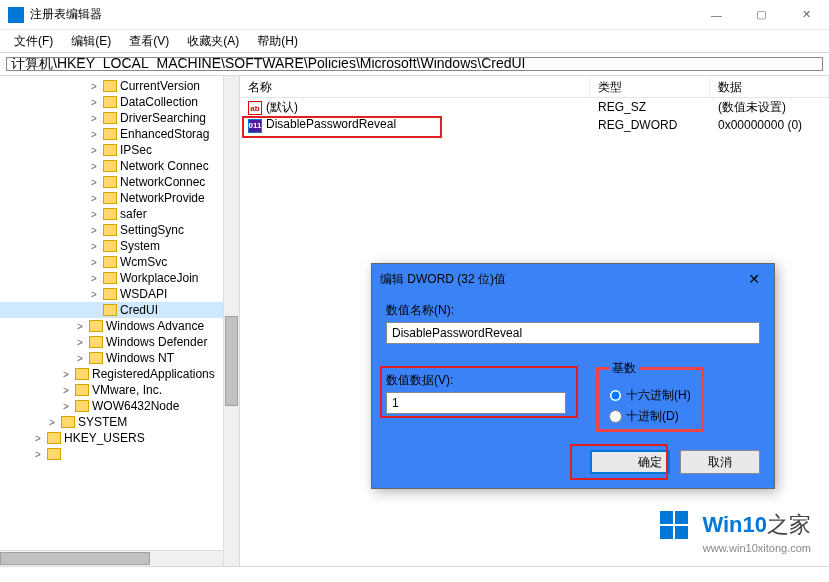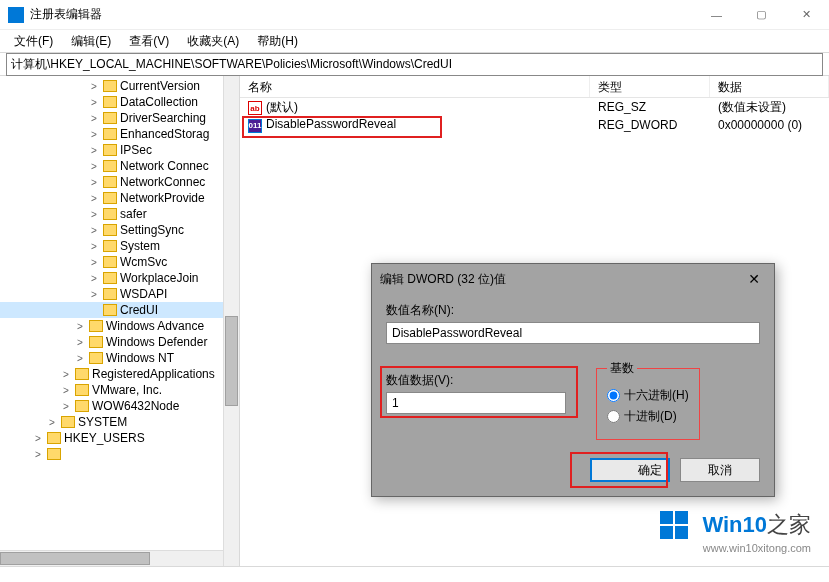--- a/index.html
+++ b/index.html
@@ -8,21 +8,21 @@
 .titlebar { height: 30px; display: flex; align-items: center; padding-left: 8px; background: #fff; border-bottom: 1px solid #eee; }
 .titlebar .app-icon { width: 16px; height: 16px; background: #0078d7; margin-right: 6px; display: inline-block; }
 .titlebar .title { font-size: 12px; color: #000; flex: 1; }
 .titlebar .win-controls { display: flex; }
 .titlebar .win-btn { width: 45px; height: 30px; display: flex; align-items: center; justify-content: center; color: #666; font-size: 11px; }
 
 .menubar { height: 22px; display: flex; align-items: center; padding-left: 6px; gap: 2px; }
 .menubar .menu-item { padding: 2px 8px; font-size: 12px; color: #000; cursor: default; }
 
 .addressbar { height: 24px; display: flex; align-items: center; padding: 2px 6px; border-bottom: 1px solid #d9d9d9; border-top: 1px solid #d9d9d9; }
-.addressbar input { flex: 1; border: 1px solid #888; height: 23px; padding: 1px 4px; font-size: 12px; background: #fff; }
+.addressbar input { flex: 1; border: 1px solid #888; height: 14px; padding: 1px 4px; font-size: 14px; background: #fff; }
 
 .main { display: flex; height: 490px; }
 .tree-pane { width: 240px; border-right: 1px solid #d9d9d9; overflow: hidden; position: relative; }
 .tree { padding-top: 2px; overflow: hidden; height: 100%; }
 .tree-row { display: flex; align-items: center; height: 16px; padding-left: 4px; white-space: nowrap; font-size: 12px; }
 .tree-row .exp { width: 12px; text-align: center; font-size: 10px; color: #666; display: inline-block; }
 .tree-row .folder { width: 14px; height: 12px; background: #ffd96b; border: 1px solid #d9a400; margin: 0 3px; display: inline-block; }
 .tree-row.selected { background: #cde8ff; }
 .ind { display: inline-block; }
 
@@ -40,31 +40,31 @@
 
 .red-box { position: absolute; border: 2px solid #e02020; pointer-events: none; }
 
 .scrollbar-v { position: absolute; right: 0; top: 0; bottom: 0; width: 16px; background: #f0f0f0; border-left: 1px solid #ddd; }
 .scrollbar-v .thumb { position: absolute; left: 1px; right: 1px; background: #c1c1c1; border: 1px solid #a0a0a0; }
 .scrollbar-h { position: absolute; left: 0; right: 16px; bottom: 0; height: 16px; background: #f0f0f0; border-top: 1px solid #ddd; }
 .scrollbar-h .thumb { position: absolute; top: 1px; bottom: 1px; background: #c1c1c1; border: 1px solid #a0a0a0; }
 
 .statusbar { height: 14px; border-top: 1px solid #d9d9d9; }
 
-.dialog { position: absolute; width: 404px; left: 371px; top: 263px; background: #a3a3a3; border: 1px solid #666; box-shadow: 3px 3px 12px rgba(0,0,0,0.3); }
+.dialog { position: absolute; width: 404px; left: 371px; top: 263px; background: #3b82f6; border: 1px solid #666; box-shadow: 3px 3px 12px rgba(0,0,0,0.3); }
 .dialog-title { height: 30px; display: flex; align-items: center; padding: 0 8px; font-size: 12px; }
 .dialog-title .dtitle { flex: 1; }
 .dialog-title .dclose { width: 24px; text-align: center; font-size: 14px; }
 .dialog-body { padding: 8px 14px 14px; font-size: 12px; }
 .dialog-body label { display: block; margin-bottom: 3px; }
 .dialog-body input[type=text] { width: 100%; border: 1px solid #888; padding: 3px 5px; font-size: 12px; background: #fff; }
 .dialog-body input.val { width: 180px; }
 .dialog-row2 { display: flex; gap: 20px; margin-top: 16px; }
 .dialog-row2 .left { flex: 0 0 190px; margin-top: 12px; }
-.dialog-row2 .right fieldset { border: 1px solid #ef4444; padding: 6px 10px 10px; }
+.dialog-row2 .right fieldset { border: 3px solid #ef4444; padding: 6px 10px 0; }
 .dialog-row2 .right legend { font-size: 12px; padding: 0 3px; }
 .radio-row { display: flex; align-items: center; gap: 4px; margin: 4px 0; font-size: 12px; }
 .dialog-buttons { display: flex; justify-content: flex-end; gap: 10px; margin-top: 18px; }
 .dialog-buttons button { width: 80px; height: 24px; border: 1px solid #888; background: #e9e9e9; font-size: 12px; }
 .dialog-buttons button.primary { border: 2px solid #0078d7; padding-left: 40px; }
 
 .watermark { position: absolute; right: 18px; bottom: 28px; text-align: right; pointer-events: none; }
 .watermark .logo { display: flex; align-items: center; gap: 14px; justify-content: flex-end; }
 .watermark .win { width: 28px; height: 28px; display: grid; grid-template: 1fr 1fr / 1fr 1fr; gap: 2px; }
 .watermark .win span { background: #0078d7; }

